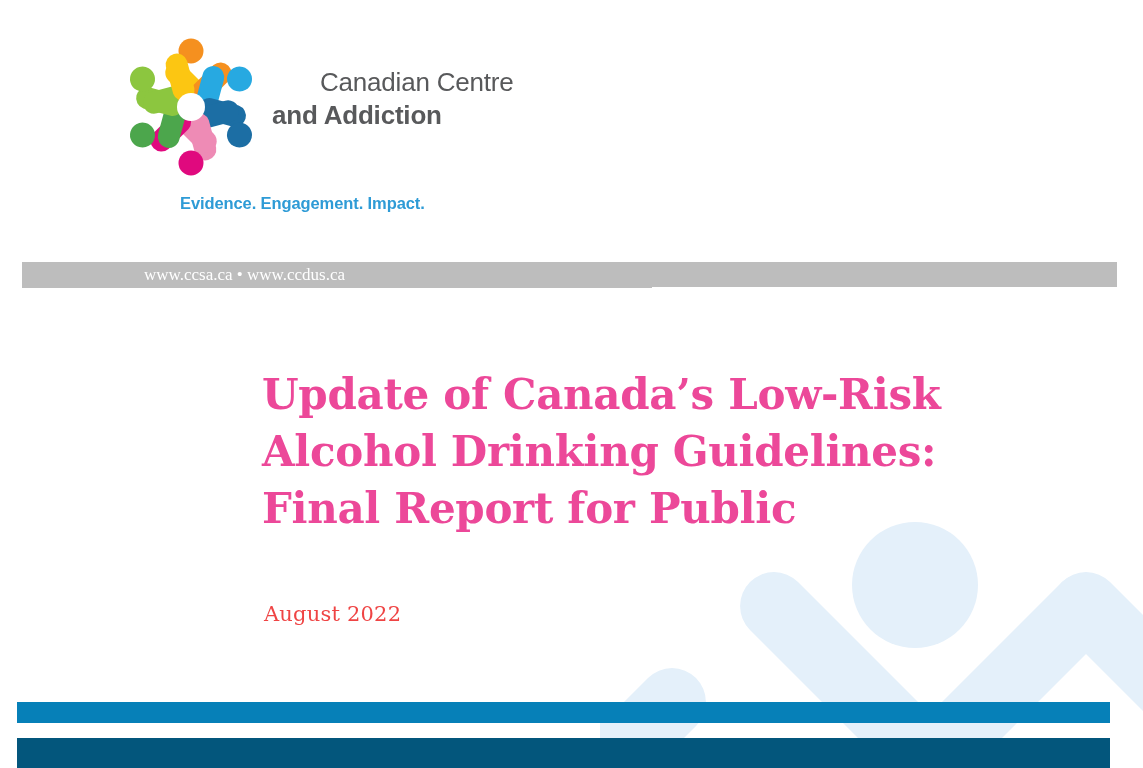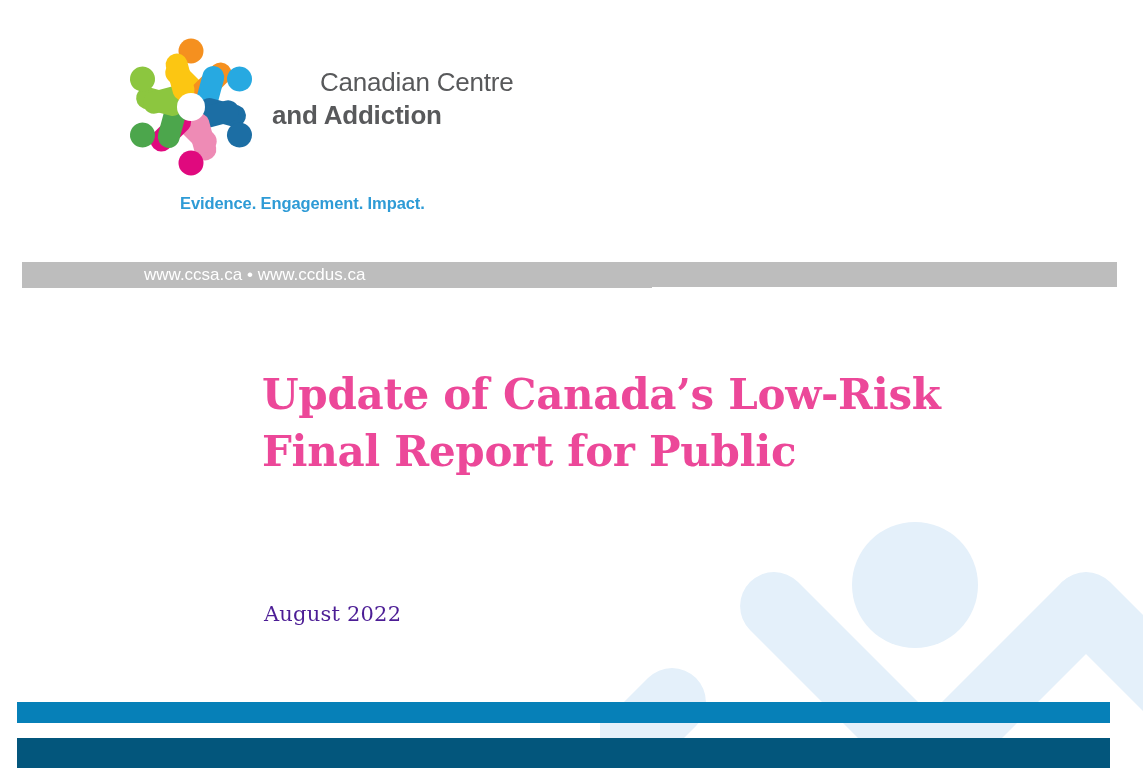--- a/index.html
+++ b/index.html
@@ -90,21 +90,21 @@
     width: 630px;
     height: 26px;
     background: #bdbdbd;
   }
   #url-text {
     position: absolute;
     left: 122px;
     top: 0px;
     height: 25px;
     line-height: 25px;
-    font-family: Liberation Sans, sans-serif;
+    font-family: Liberation Serif, serif;
     font-size: 17px;
     color: #ffffff;
     white-space: nowrap;
   }
 
   
   #title {
     position: absolute;
     left: 262px;
     top: 366px;
@@ -119,21 +119,21 @@
     letter-spacing: -0.3px;
     white-space: nowrap;
   }
   #subtitle-date {
     position: absolute;
     left: 264px;
     top: 602px;
     font-family: "DejaVu Serif", "Liberation Serif", serif;
     font-weight: 400;
     font-size: 21px;
-    color: #4c1d95;
+    color: #ef4444;
     letter-spacing: 0.2px;
     white-space: nowrap;
   }
 
   
   #bar-light {
     position: absolute;
     left: 17px;
     top: 702px;
     width: 1093px;
@@ -248,20 +248,21 @@
     <div id="tagline">Evidence. Engagement. Impact.</div>
   </div>
 
   <div id="url-bar">
     <div id="url-bar-inner"></div>
     <div id="url-text">www.ccsa.ca • www.ccdus.ca</div>
   </div>
 
   <div id="title">
     <div class="title-line">Update of Canada’s Low-Risk</div>
+    <div class="title-line">Alcohol Drinking Guidelines:</div>
     <div class="title-line">Final Report for Public</div>
   </div>
 
   <div id="subtitle-date">August 2022</div>
 
   <div id="bar-light"></div>
   <div id="bar-dark"></div>
 
 </div>
 

